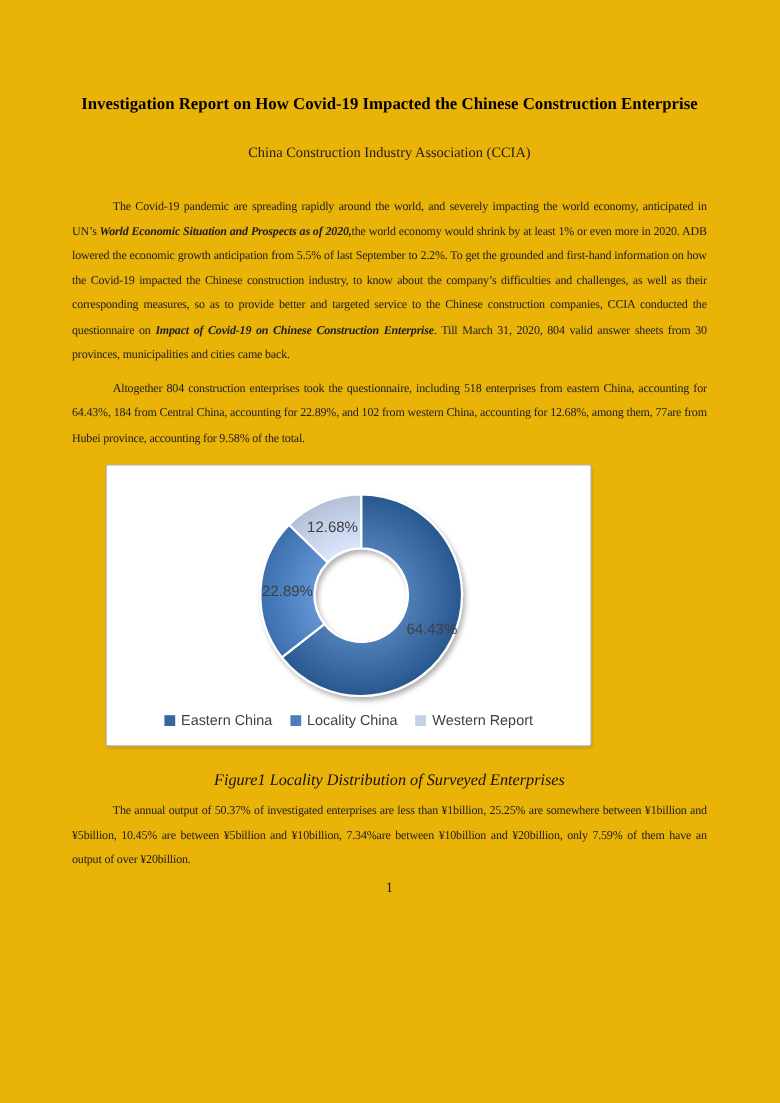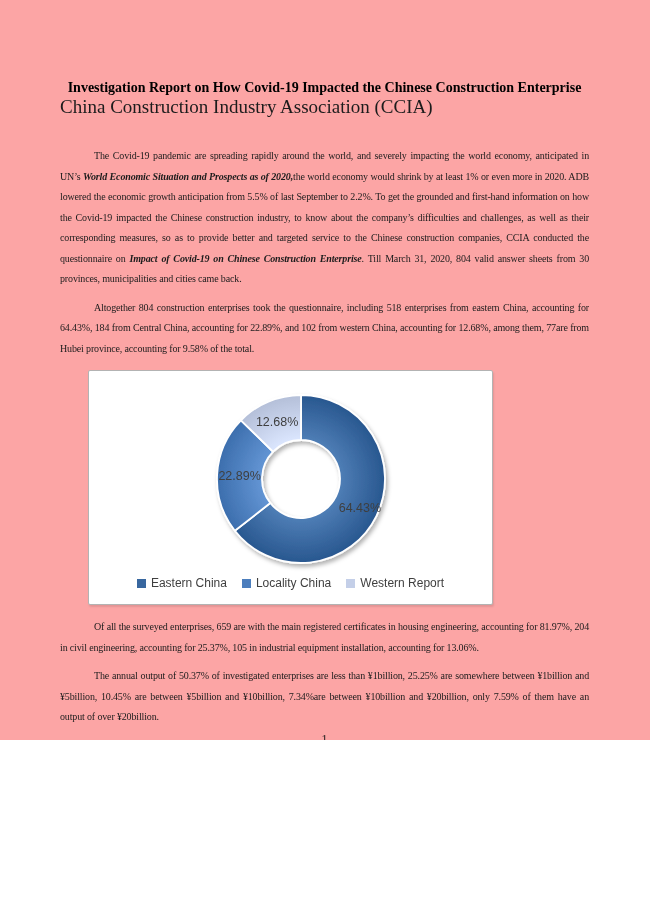--- a/index.html
+++ b/index.html
@@ -1,33 +1,33 @@
 <!DOCTYPE html>
 <html><head>
 <meta charset="utf-8">
 <style>
   html,body{margin:0;padding:0;background:#ffffff;}
   .page{
     position:relative;
-    width:650px;height:740px;
+    width:650px;height:919px;
     box-sizing:border-box;
     padding:80px 61px 0 60px;
-    background:#fca5a5;
+    background:#eab308;
     overflow:hidden;
     font-family:"Liberation Serif","DejaVu Serif",serif;
     color:#1c1c1c;
   }
   .doc-title{
     margin:0;
     font-size:14px;font-weight:bold;color:#000;
     text-align:center;white-space:nowrap;
   }
   .doc-subtitle{
-    margin-top:0;
-    font-size:19px;color:#1c1c1c;
+    margin-top:24px;
+    font-size:12px;text-align:center;color:#1c1c1c;
   }
   .body-para{
     margin:0;
     font-size:10px;line-height:20.5px;
     letter-spacing:-0.15px;
     text-align:justify;text-indent:34px;
   }
   .para-intro{margin-top:28px;}
   .para-general{margin-top:8px;}
   .para-certificates{margin-top:12px;}
@@ -122,20 +122,20 @@
           <span class="legend-swatch" style="background: rgb(76, 126, 189);"></span>
           <span>Locality China</span>
         </span>
         <span class="legend-item">
           <span class="legend-swatch" style="background: rgb(196, 207, 232);"></span>
           <span>Western Report</span>
         </span>
       </div>
   </div>
 
+  <div class="figure-caption">Figure1 Locality Distribution of Surveyed Enterprises</div>
 
-  <p class="body-para para-certificates">Of all the surveyed enterprises, 659 are with the main registered certificates in housing engineering, accounting for 81.97%, 204 in civil engineering, accounting for 25.37%, 105 in industrial equipment installation, accounting for 13.06%.</p>
 
   <p class="body-para para-output">The annual output of 50.37% of investigated enterprises are less than ¥1billion, 25.25% are somewhere between ¥1billion and ¥5billion, 10.45% are between ¥5billion and ¥10billion, 7.34%are between ¥10billion and ¥20billion, only 7.59% of them have an output of over ¥20billion.</p>
 
   <div class="page-number">1</div>
 
 </div>
 
 </body></html>

